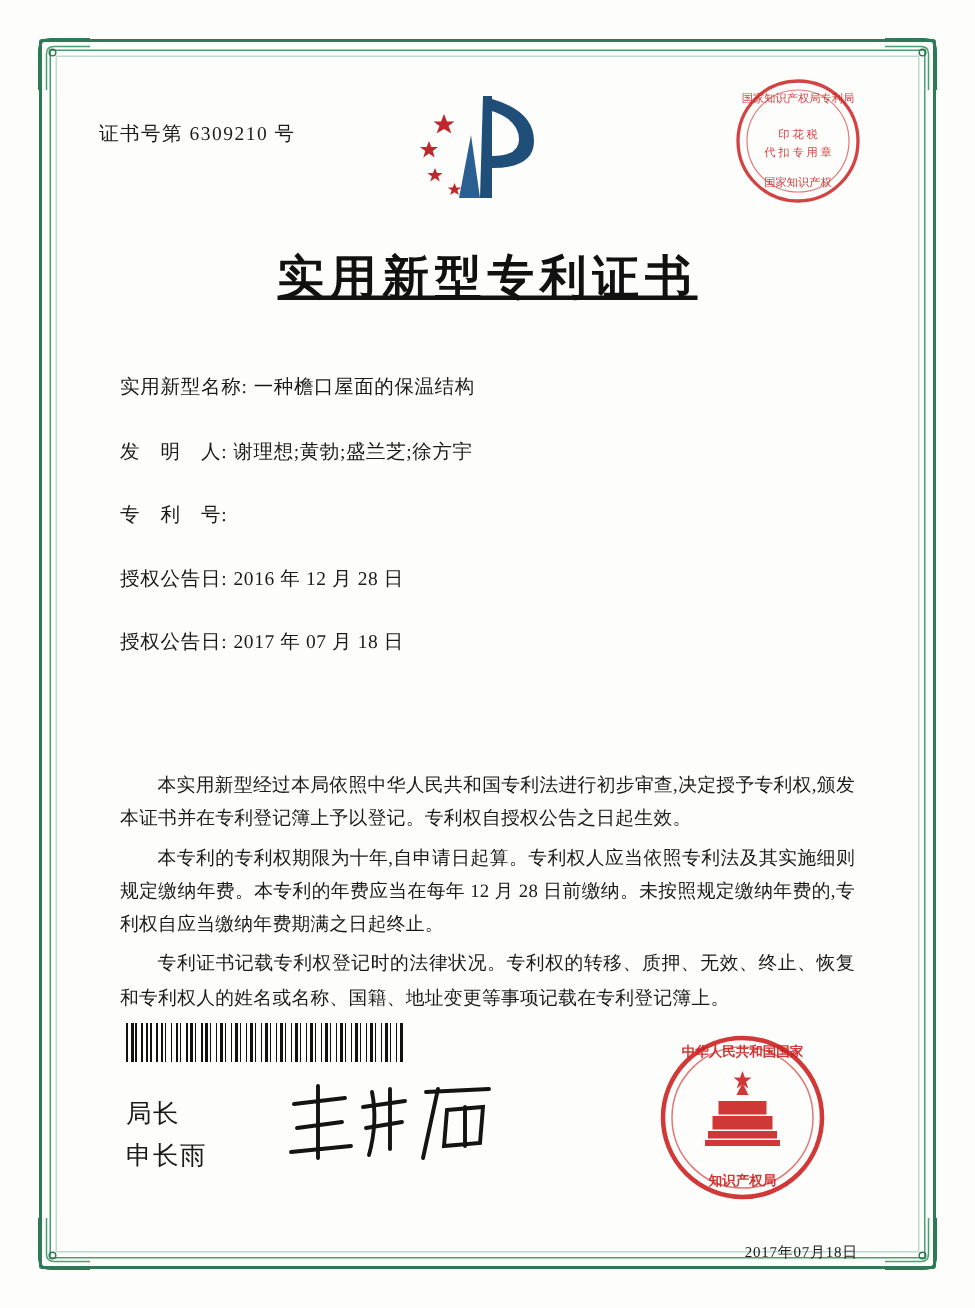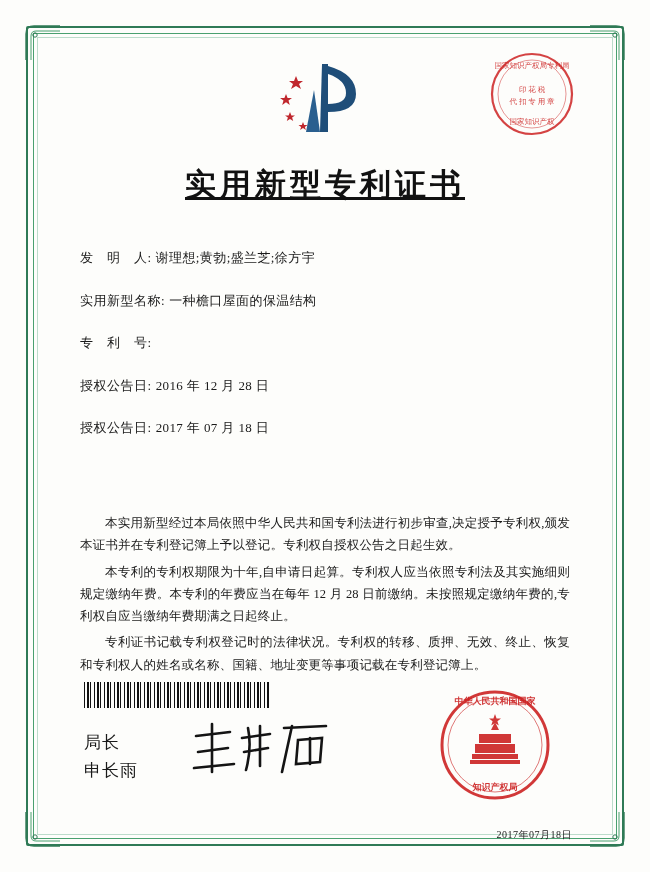--- a/index.html
+++ b/index.html
@@ -228,20 +228,21 @@
     </svg>
   </div>
   <div class="corner c-br">
     <svg width="42" height="42" viewBox="0 0 42 42">
       <path d="M4 38 L4 12 Q4 4 12 4 L38 4" fill="none" stroke="#2f7a56" stroke-width="1.4"></path>
       <path d="M9 38 L9 14 Q9 9 14 9 L38 9" fill="none" stroke="#49a06f" stroke-width="1"></path>
       <circle cx="13" cy="13" r="2.2" fill="none" stroke="#2f7a56" stroke-width="1"></circle>
     </svg>
   </div>
 
+  <div class="cert-no">证书号第 6309210 号</div>
 
   <div class="logo">
     <svg width="110" height="80" viewBox="0 0 110 80">
       <path d="M52 4 L58 4 L58 72 L50 72 Z" fill="#1f4e79"></path>
       <path d="M58 6 Q86 14 86 34 Q86 52 58 52 L58 44 Q76 44 76 33 Q76 20 58 14 Z" fill="#1f4e79"></path>
       <path d="M44 30 L50 72 L36 72 Z" fill="#2a5f8f"></path>
       <g fill="#c0272d">
         <polygon points="26,16 28,21 33,21 29,24 31,29 26,26 21,29 23,24 19,21 24,21"></polygon>
         <polygon points="16,34 17.6,38 22,38 18.5,40.6 19.8,45 16,42.3 12.2,45 13.5,40.6 10,38 14.4,38"></polygon>
         <polygon points="20,52 21.4,55.4 25,55.4 22.1,57.6 23.2,61 20,58.9 16.8,61 17.9,57.6 15,55.4 18.6,55.4"></polygon>
@@ -260,26 +261,26 @@
         <text x="46" y="56" text-anchor="middle">代 扣 专 用 章</text>
         <text x="46" y="76" text-anchor="middle">国家知识产权</text>
       </g>
     </svg>
   </div>
 
   <div class="title">实用新型专利证书</div>
 
   <div class="fields">
     <div class="field-row">
+      <span class="field-label">实用新型名称:</span>
+      <span class="field-value">一种檐口屋面的保温结构</span>
+    </div>
+    <div class="field-row">
       <span class="field-label">发　明　人:</span>
       <span class="field-value">谢理想;黄勃;盛兰芝;徐方宇</span>
-    </div>
-    <div class="field-row">
-      <span class="field-label">实用新型名称:</span>
-      <span class="field-value">一种檐口屋面的保温结构</span>
     </div>
     <div class="field-row">
       <span class="field-label">专　利　号:</span>
     </div>
     <div class="field-row">
       <span class="field-label">授权公告日:</span>
       <span class="field-value">2016 年 12 月 28 日</span>
     </div>
     <div class="field-row">
       <span class="field-label">授权公告日:</span>

